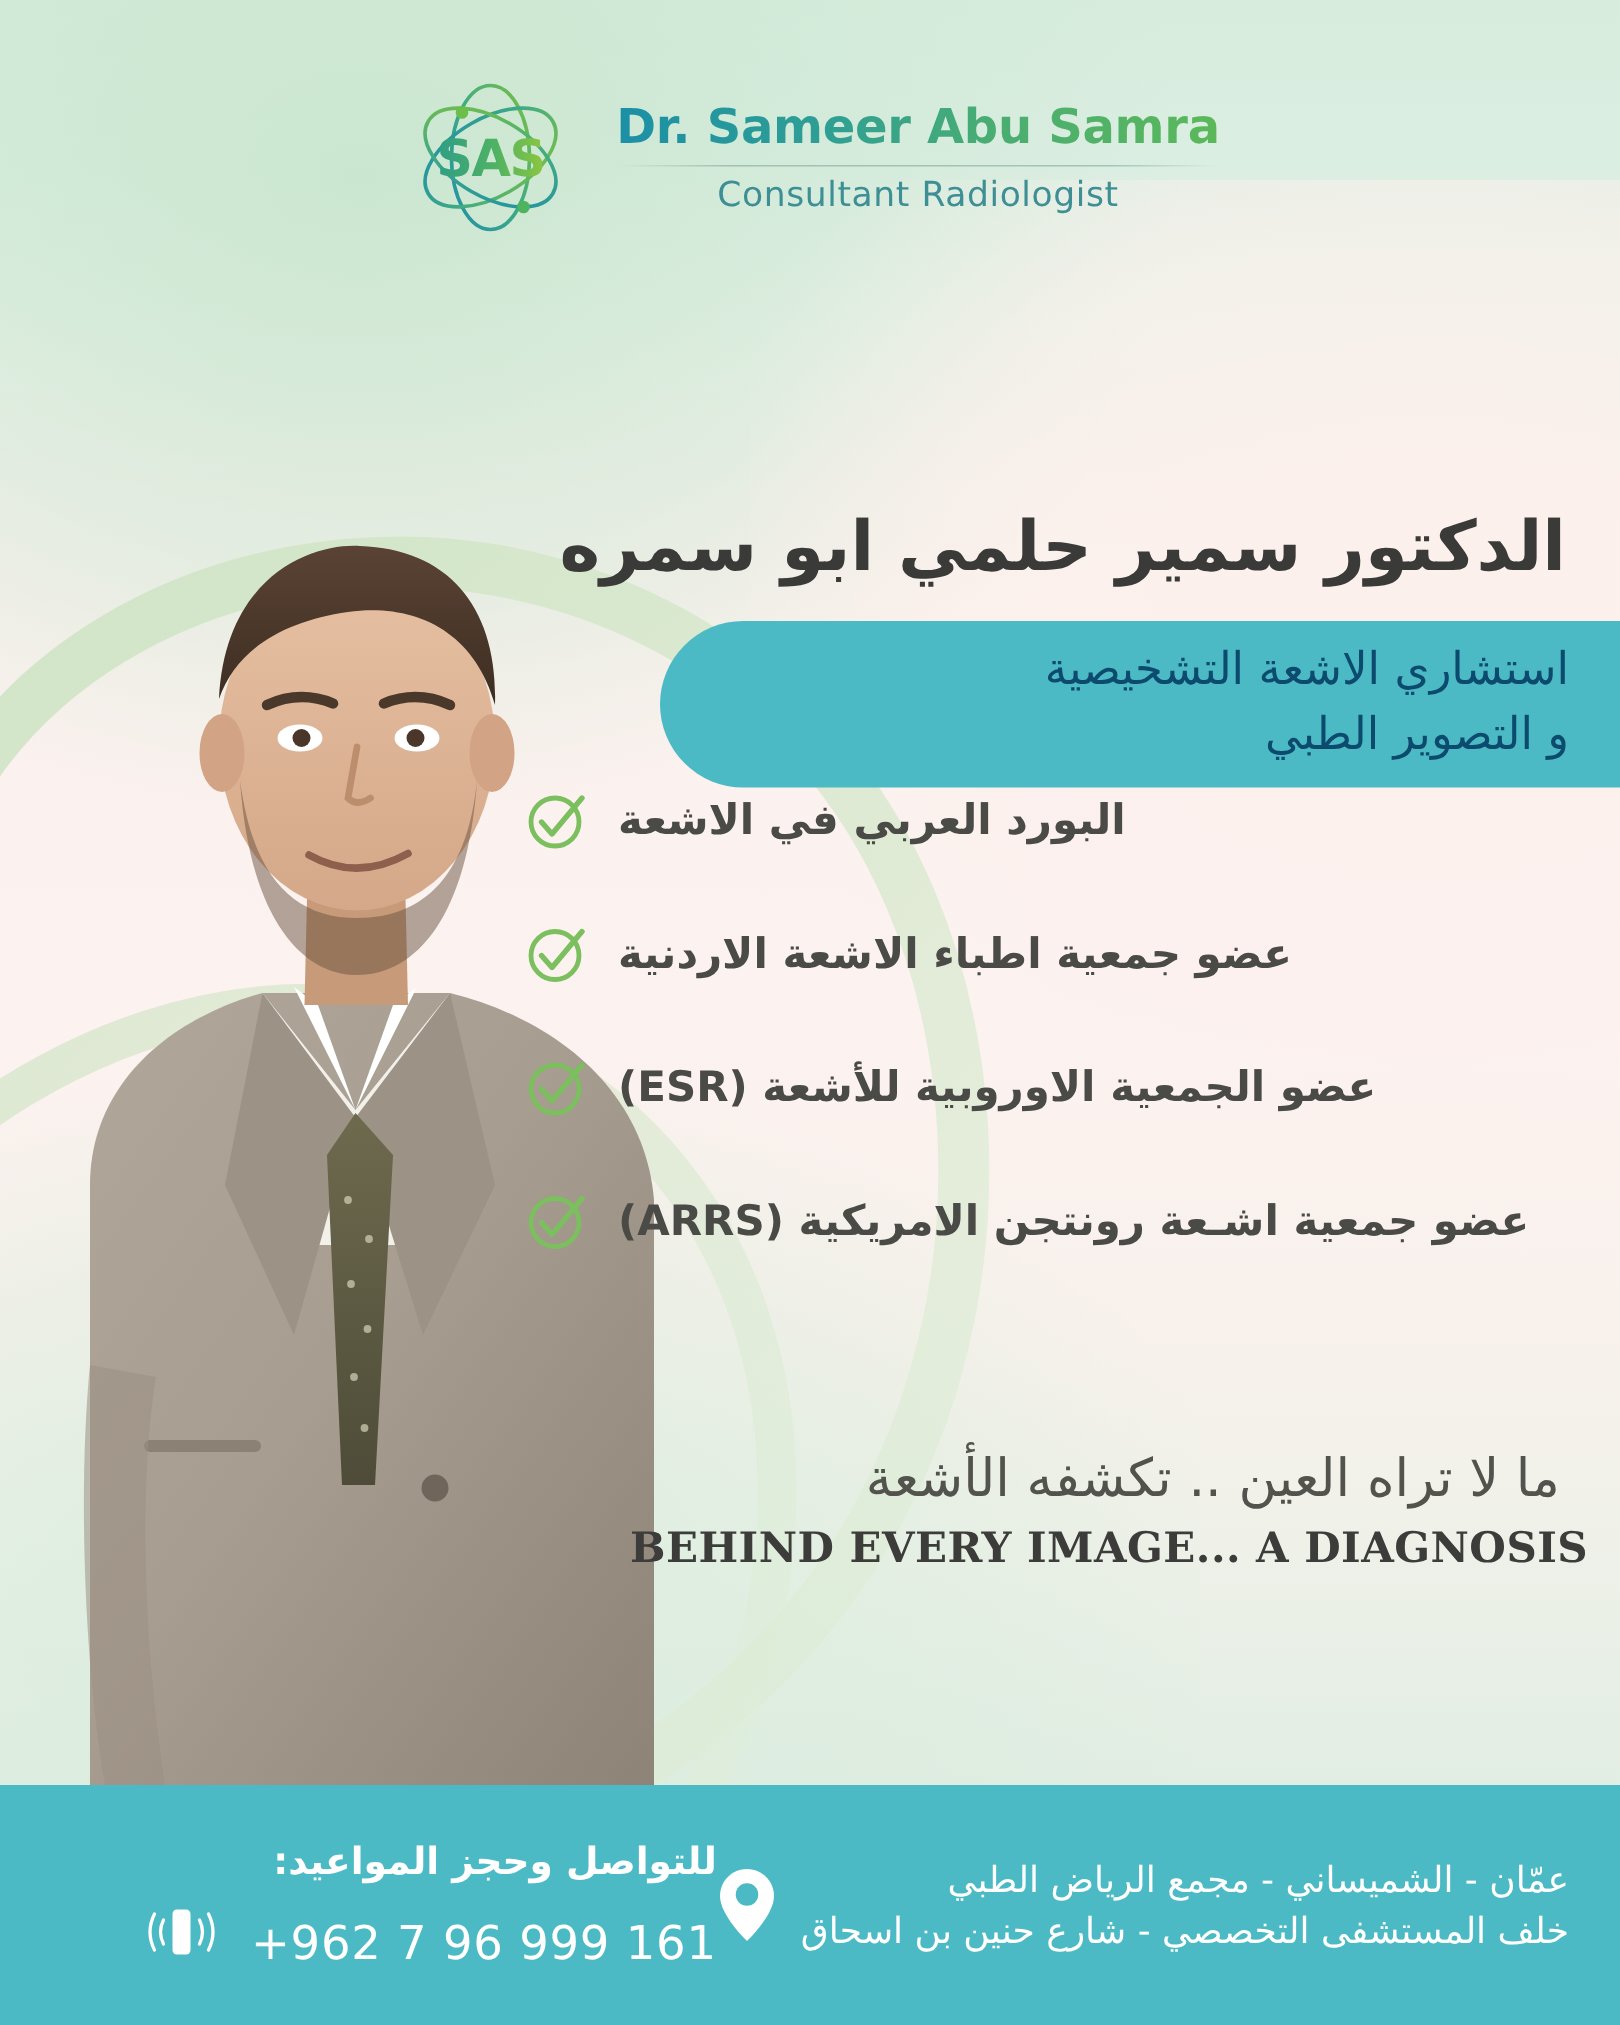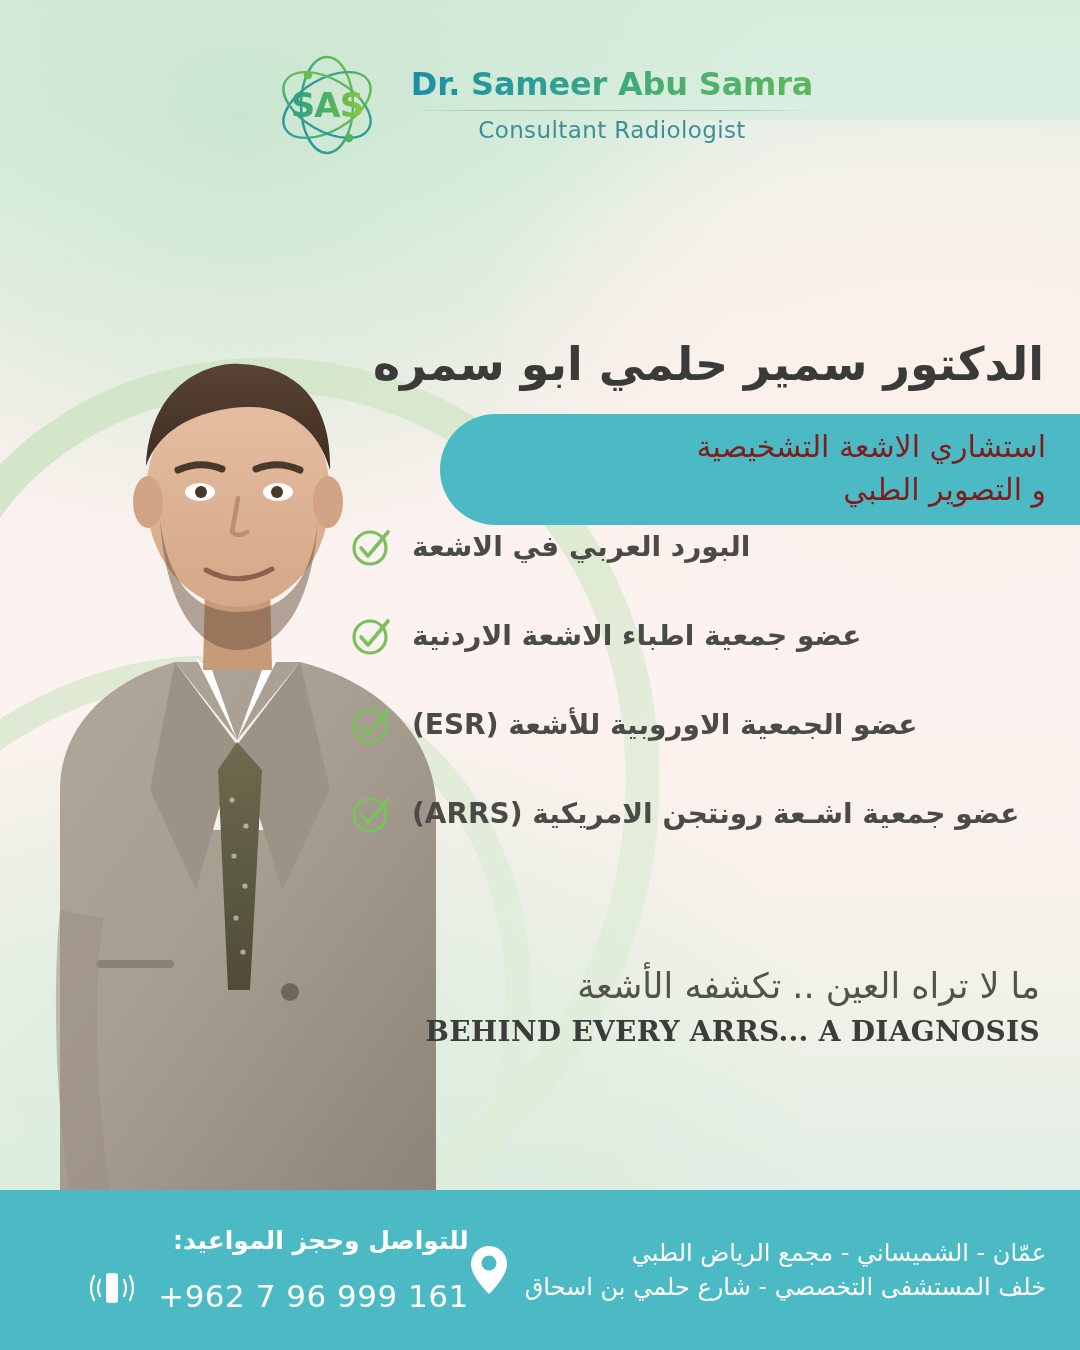--- a/index.html
+++ b/index.html
@@ -84,21 +84,21 @@
     text-align:left;
   }
 
   
   .spec-banner{
     position:absolute;right:0;top:414px;width:640px;
     background:#4cbac5;
     border-top-left-radius:90px;border-bottom-left-radius:90px;
     padding:12px 34px 14px 70px;
     box-sizing:border-box;
-    color:#7f1d1d;font-size:30px;line-height:1.42;
+    color:#0c4a6e;font-size:30px;line-height:1.42;
     text-align:right;
   }
   .spec-banner div{white-space:nowrap;}
 
   
   .creds{
     position:absolute;right:30px;top:525px;width:700px;
     display:flex;flex-direction:column;gap:45px;
   }
   .cred{
@@ -313,33 +313,33 @@
         <circle cx="20" cy="23" r="16" fill="none" stroke="#7bbf5e" stroke-width="3.2"></circle>
         <path d="M 11 23 L 18 31 L 38 7" fill="none" stroke="#7bbf5e" stroke-width="3.6" stroke-linecap="round" stroke-linejoin="round"></path>
       </svg>
       <span class="cred-text">عضو جمعية اشـعة رونتجن الامريكية (ARRS)</span>
     </div>
 
   </div>
 
   <div class="tagline">
     <div class="tag-ar">ما لا تراه العين .. تكشفه الأشعة</div>
-    <div class="tag-en">BEHIND EVERY ARRS... A DIAGNOSIS</div>
+    <div class="tag-en">BEHIND EVERY IMAGE... A DIAGNOSIS</div>
   </div>
 
   <div class="footer">
 
     <div class="foot-address">
       <svg class="pin-icon" viewBox="0 0 40 52">
         <path d="M 20 2 C 10 2, 2 10, 2 20 C 2 33, 20 50, 20 50 C 20 50, 38 33, 38 20 C 38 10, 30 2, 20 2 Z" fill="#ffffff"></path>
         <circle cx="20" cy="19" r="7.5" fill="#4cbac5"></circle>
       </svg>
       <div class="addr-lines">
         <div>عمّان - الشميساني - مجمع الرياض الطبي</div>
-        <div>خلف المستشفى التخصصي - شارع حلمي بن اسحاق</div>
+        <div>خلف المستشفى التخصصي - شارع حنين بن اسحاق</div>
       </div>
     </div>
 
     <div class="foot-contact">
       <div class="contact-label">للتواصل وحجز المواعيد:</div>
       <div class="contact-row">
         <svg class="phone-icon" viewBox="0 0 54 40">
           <rect x="22" y="5" width="12" height="30" rx="3" fill="#ffffff"></rect>
           <path d="M 16 12 Q 12 20, 16 28" stroke="#ffffff" stroke-width="2.2" fill="none" stroke-linecap="round"></path>
           <path d="M 10 8 Q 4 20, 10 32" stroke="#ffffff" stroke-width="2.2" fill="none" stroke-linecap="round"></path>

